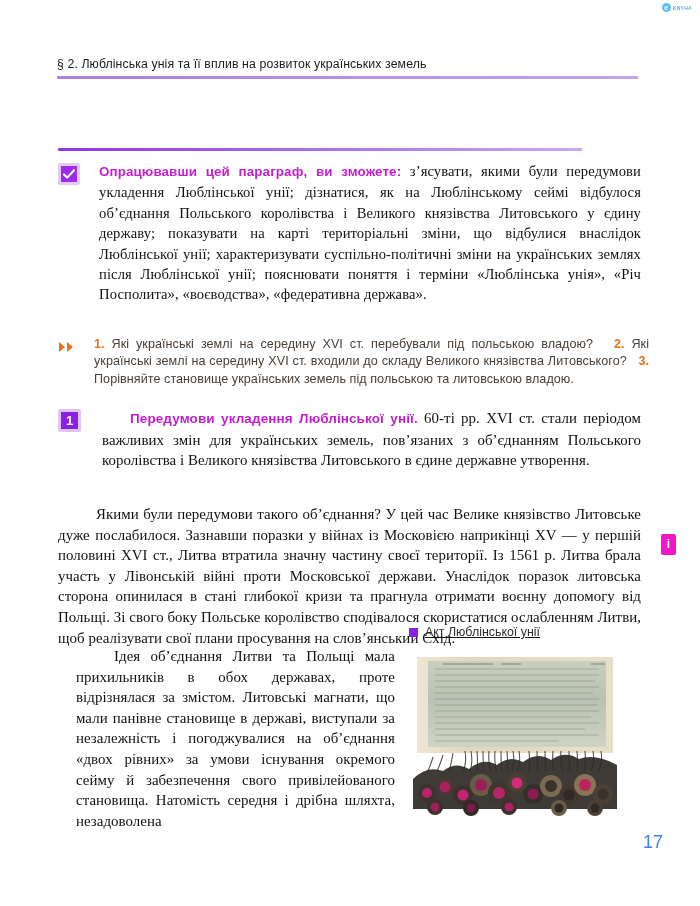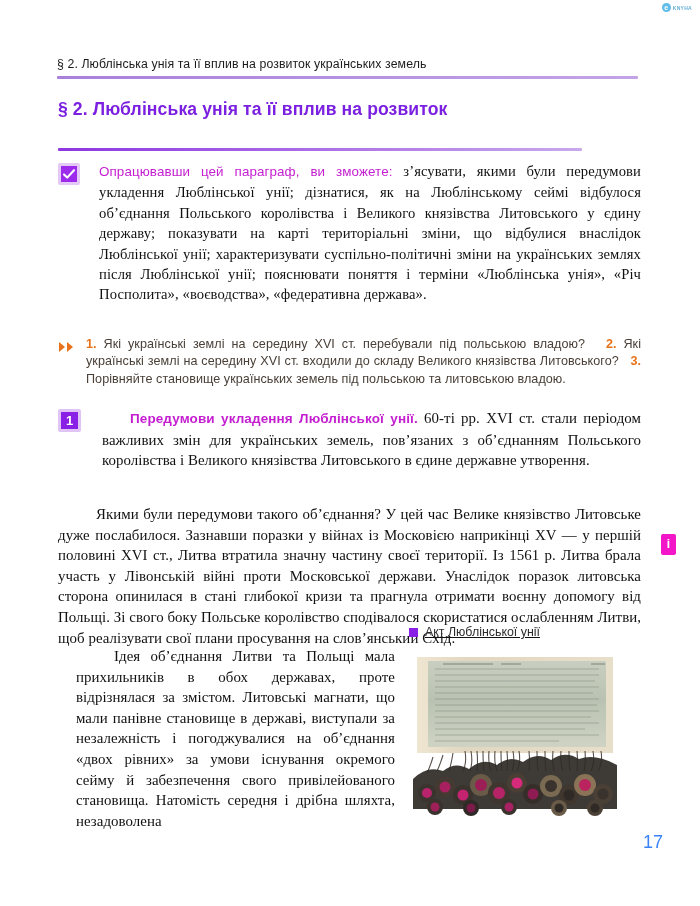--- a/index.html
+++ b/index.html
@@ -126,42 +126,42 @@
     width: 542px;
     font-size: 14.6px;
     line-height: 20.4px;
     text-align: justify;
     text-justify: inter-word;
     color: #111111;
     letter-spacing: 0.1px;
   }
   .goals-lead {
     font-family: "Liberation Sans", sans-serif;
-    font-weight: normal;
+    font-weight: bold;
     font-size: 13.4px;
     color: #c41ed0;
     letter-spacing: 0.1px;
   }
 
   
   .questions-block {
     position: absolute;
     left: 58px;
     top: 336px;
     width: 583px;
   }
   .icon-arrows {
     position: absolute;
     left: 0px;
     top: 3px;
     width: 18px;
     height: 12px;
   }
   .questions-text {
-    margin-left: 28px;
+    margin-left: 36px;
     width: 555px;
     font-family: "Liberation Sans", sans-serif;
     font-size: 12.6px;
     line-height: 17.4px;
     text-align: justify;
     color: #4a4038;
     letter-spacing: 0.05px;
   }
   .qnum {
     font-weight: bold;
@@ -309,21 +309,21 @@
 
   <div class="watermark">
     <span class="wm-glyph">e</span>
     <span class="wm-text">KNYHA</span>
   </div>
 
   <div class="running-header">§ 2. Люблінська унія та її вплив на розвиток українських земель</div>
   <div class="rule rule-header"></div>
 
   <div class="chapter-title">
-    <span>§ 2. Люблінська унія та її вплив на розвиток</span><br>
+    <br>
   </div>
   <div class="rule rule-title"></div>
 
   <div class="goals-block">
     <div class="icon-check">
       <svg width="16" height="16" viewBox="0 0 16 16" aria-hidden="true">
         <path d="M3 8.4 L6.2 11.6 L13 4.2" fill="none" stroke="#ffffff" stroke-width="2.1" stroke-linecap="round" stroke-linejoin="round"></path>
       </svg>
     </div>
     <div class="goals-text">

